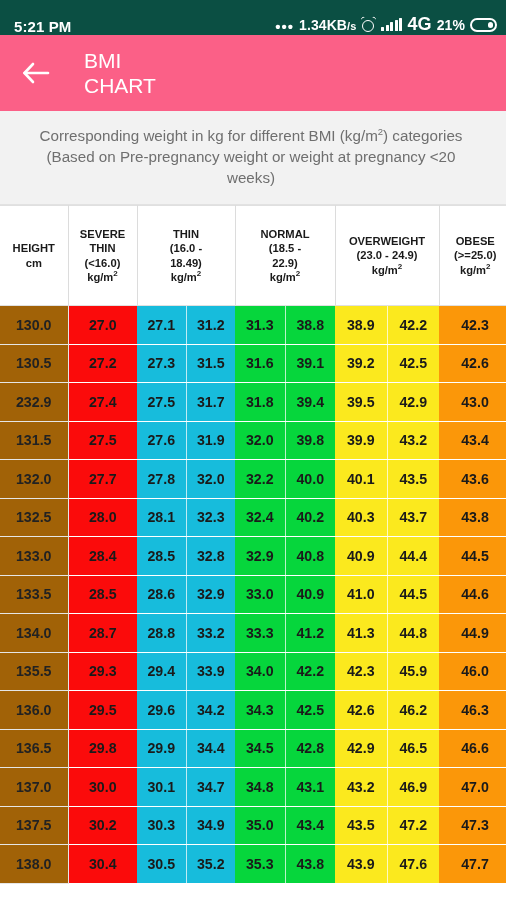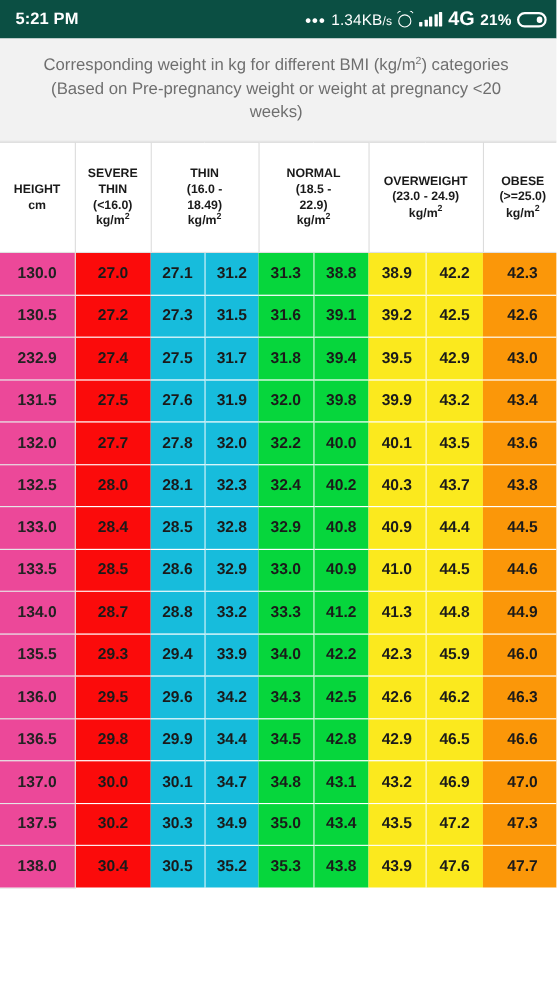--- a/index.html
+++ b/index.html
@@ -21,36 +21,36 @@
     flex-direction: column;
     background: #ffffff;
   }
 
   
   .statusbar {
     height: 35px;
     background: #0b4f43;
     color: #ffffff;
     display: flex;
-    align-items: center;
+    align-items: flex-end;
     padding: 0 9px 0 14px;
     font-size: 14.5px;
     font-weight: bold;
     letter-spacing: 0.1px;
     flex: 0 0 auto;
   }
   .statusbar .clock { font-size: 15px; font-weight: bold; }
   .statusbar .sb-right {
     margin-left: auto;
     display: flex;
     align-items: center;
     gap: 5px;
   }
   .sb-dots { letter-spacing: 1px; font-size: 15px; line-height: 1; position: relative; top: 2px; }
-  .sb-rate { font-size: 14px; font-weight: normal; }
+  .sb-rate { font-size: 14px; font-weight: bold; }
   .sb-rate .unit { font-size: 11px; }
   .sb-alarm { width: 15px; height: 15px; position: relative; display: inline-block; }
   .sb-alarm .bell {
     position: absolute; left: 1px; top: 2.5px;
     width: 12px; height: 12px; border: 1.8px solid #fff; border-radius: 50%;
   }
   .sb-alarm .ear-l, .sb-alarm .ear-r {
     position: absolute; top: 0px; width: 4px; height: 3px;
     border-top: 1.8px solid #fff; border-radius: 2px 2px 0 0;
   }
@@ -149,21 +149,21 @@
 
   
   table.bmi tbody td {
     height: 38.5px;
     font-size: 14.2px;
     font-weight: bold;
     color: #1a1a1a;
     border-bottom: 1px solid #ffffff;
   }
   table.bmi tbody td.h {
-    background: #ec4899;
+    background: #a16207;
     color: #222222;
     border-bottom: 1px solid #e6e6e6;
     border-right: 1px solid #e6e6e6;
     font-size: 14.2px;
   }
   td.c-red    { background: #fb0b0b; }
   td.c-cyan   { background: #17bcdc; }
   td.c-green  { background: #06d63c; }
   td.c-yellow { background: #fbe91e; }
   td.c-orange { background: #fb9709; }
@@ -199,20 +199,30 @@
           <i></i>
           <i></i>
           <i></i>
       </span>
       <span class="sb-net">4G</span>
       <span class="sb-pct">21%</span>
       <span class="sb-batt"></span>
     </span>
   </div>
 
+  <div class="appbar">
+    <div class="back-btn">
+      <svg width="28" height="22" viewBox="0 0 28 22" aria-hidden="true">
+        <path d="M11 2 L2.5 11 L11 20" fill="none" stroke="#ffffff" stroke-width="2.6" stroke-linecap="round" stroke-linejoin="round"></path>
+        <line x1="2.5" y1="11" x2="26" y2="11" stroke="#ffffff" stroke-width="2.6" stroke-linecap="round"></line>
+      </svg>
+    </div>
+    <div class="appbar-title">BMI
+CHART</div>
+  </div>
 
   <div class="subtitle-wrap">
     <div class="subtitle"><span>Corresponding weight in kg for different BMI (kg/m</span><sup>2</sup><span>) categories (Based on Pre-pregnancy weight or weight at pregnancy &lt;20 weeks)</span></div>
   </div>
 
   <div class="table-scroll">
     <table class="bmi">
       <colgroup>
         <col class="w-h">
           <col class="w-sev">

